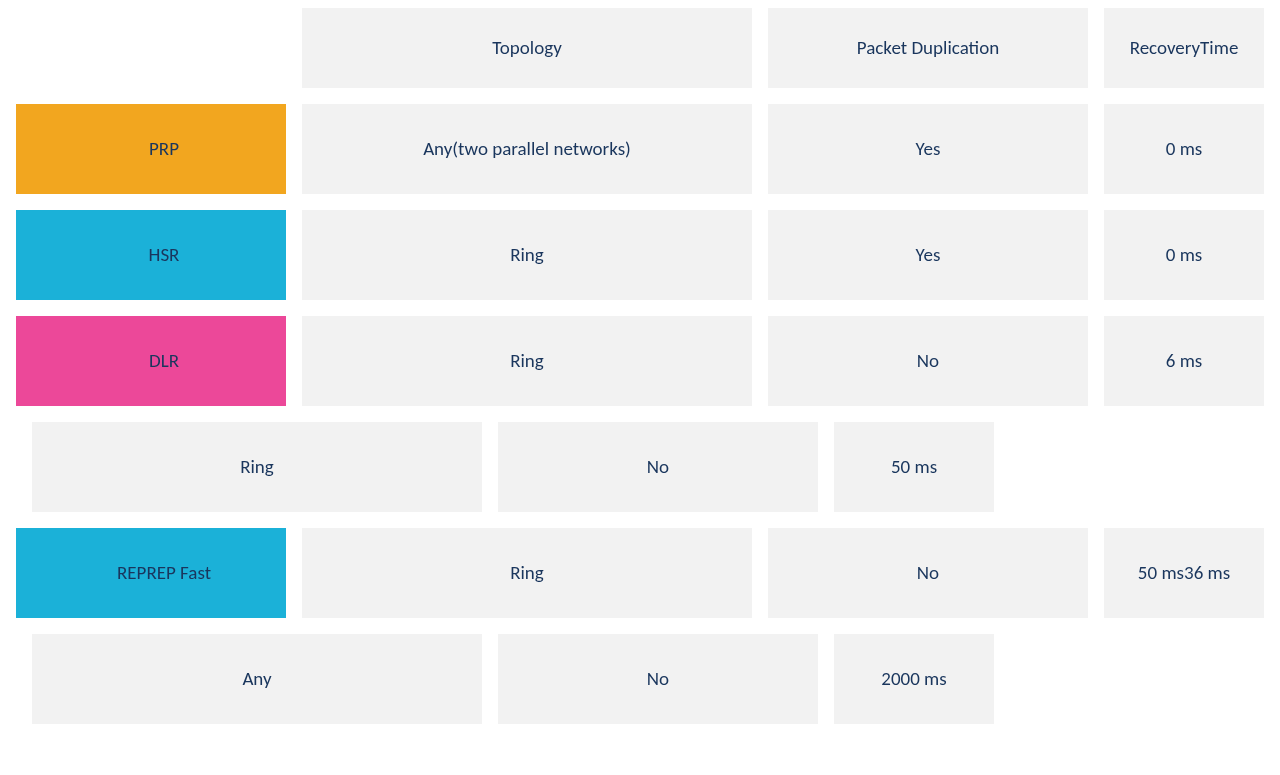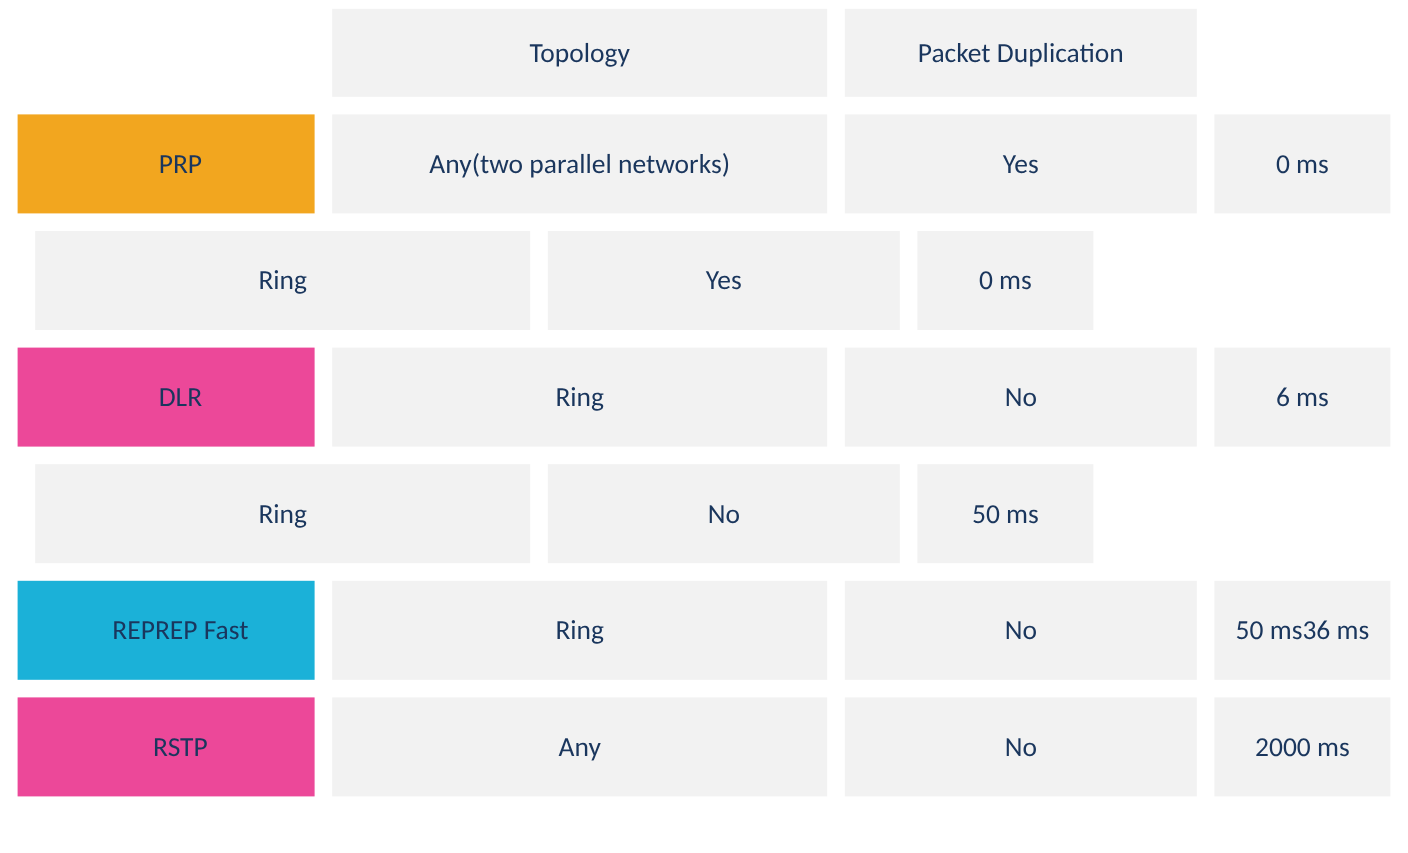--- a/index.html
+++ b/index.html
@@ -18,21 +18,21 @@
   .row {
     display: flex;
     margin-bottom: 16px;
     align-items: stretch;
   }
   .row.header-row { margin-top: 4px; }
   .cell {
     display: flex;
     align-items: center;
     justify-content: center;
-    font-size: 25px;
+    font-size: 19px;
     line-height: 1.25;
     box-sizing: border-box;
     padding: 6px 4px;
   }
   .gap { width: 16px; flex: 0 0 16px; }
   .c-label { width: 270px; flex: 0 0 270px; padding-left: 30px; }
   .c-topology { width: 450px; flex: 0 0 450px; }
   .c-dup { width: 320px; flex: 0 0 320px; }
   .c-rec { width: 160px; flex: 0 0 160px; }
 
@@ -56,36 +56,41 @@
 
 <div class="wrap">
 
   <div class="row header-row">
     <div class="cell c-label"></div>
     <div class="gap"></div>
     <div class="cell bg-plain c-topology">Topology</div>
     <div class="gap"></div>
     <div class="cell bg-plain c-dup">Packet Duplication</div>
     <div class="gap"></div>
+    <div class="cell bg-plain c-rec multi-line">
+        <span>Recovery</span>
+        <span>Time</span>
+      </div>
   </div>
 
   <div class="row data-row">
     <div class="cell c-label bg-orange">PRP</div>
     <div class="gap"></div>
     <div class="cell bg-plain c-topology multi-line">
         <span>Any</span>
         <span>(two parallel networks)</span>
       </div>
     <div class="gap"></div>
     <div class="cell bg-plain c-dup">Yes</div>
     <div class="gap"></div>
     <div class="cell bg-plain c-rec">0 ms</div>
   </div>
 
   <div class="row data-row">
+    <div class="cell c-label bg-cyan">HSR</div>
     <div class="gap"></div>
     <div class="cell bg-plain c-topology">Ring</div>
     <div class="gap"></div>
     <div class="cell bg-plain c-dup">Yes</div>
     <div class="gap"></div>
     <div class="cell bg-plain c-rec">0 ms</div>
   </div>
 
   <div class="row data-row">
     <div class="cell c-label bg-green">DLR</div>
@@ -116,21 +121,20 @@
     <div class="gap"></div>
     <div class="cell bg-plain c-dup">No</div>
     <div class="gap"></div>
     <div class="cell bg-plain c-rec multi-line">
         <span>50 ms</span>
         <span>36 ms</span>
       </div>
   </div>
 
   <div class="row data-row" style="margin-bottom:0">
-    <div class="cell c-label bg-green">RSTP</div>
     <div class="gap"></div>
     <div class="cell bg-plain c-topology">Any</div>
     <div class="gap"></div>
     <div class="cell bg-plain c-dup">No</div>
     <div class="gap"></div>
     <div class="cell bg-plain c-rec">2000 ms</div>
   </div>
 
 </div>
 

